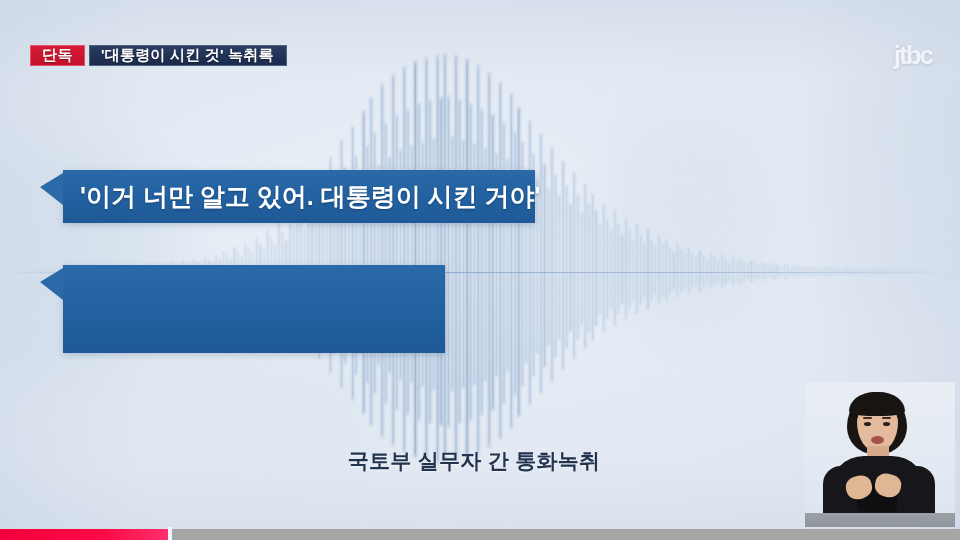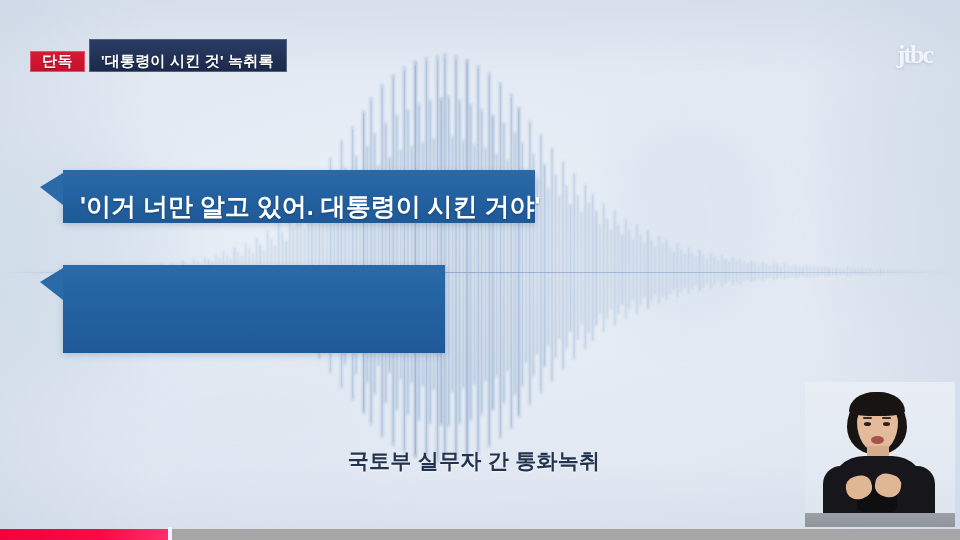--- a/index.html
+++ b/index.html
@@ -77,41 +77,41 @@
       rgba(150,175,205,0) 100%);
     filter: blur(.6px);
   }
 
   
   .header {
     position: absolute;
     left: 30px;
     top: 39px;
     display: flex;
-    align-items: flex-end;
+    align-items: center;
     height: 33px;
   }
   .badge-exclusive {
     display: flex;
     align-items: center;
     justify-content: center;
     padding: 0 11px;
     background: linear-gradient(180deg, #d51b35 0%, #c4112b 100%);
     border: 1.5px solid #e8506a;
     box-sizing: border-box;
     color: #ffffff;
     font-size: 15px;
     font-weight: bold;
     letter-spacing: .5px;
     text-shadow: 0 1px 1px rgba(0,0,0,.35);
   }
   .badge-title {
     display: flex;
     align-items: center;
-    padding: 12px 12px 0 11px;
+    padding: 0 12px 0 11px;
     margin-left: 4px;
     background: linear-gradient(180deg, #2a3c63 0%, #1b2a4c 100%);
     border: 1.5px solid #51627f;
     box-sizing: border-box;
     color: #ffffff;
     font-size: 15px;
     font-weight: bold;
     letter-spacing: .2px;
     white-space: nowrap;
     text-shadow: 0 1px 1px rgba(0,0,0,.4);
@@ -120,21 +120,21 @@
   
   .logo {
     position: absolute;
     right: 28px;
     top: 40px;
     font-size: 26px;
     font-weight: bold;
     letter-spacing: -2px;
     color: rgba(255,255,255,.78);
     text-shadow: 0 1px 3px rgba(120,140,170,.35);
-    font-family: Liberation Serif, serif;
+    font-family: Liberation Sans, sans-serif;
     user-select: none;
   }
 
   
   .bubble {
     position: absolute;
     background: linear-gradient(180deg, #2a6aa8 0%, #22609f 55%, #1f5a97 100%);
     box-shadow: 0 2px 6px rgba(40,70,110,.22);
     box-sizing: border-box;
   }
@@ -152,21 +152,21 @@
     border-style: solid;
   }
 
   #bubble-1 {
     left: 63px;
     top: 170px;
     width: 472px;
     height: 53px;
     padding: 0 0 0 17px;
     display: flex;
-    align-items: flex-end;
+    align-items: center;
   }
   #bubble-1 .bubble-text { font-size: 25px; }
   #bubble-1 .bubble-tail {
     top: 3px;
     border-width: 14px 23px 18px 0;
     border-color: transparent #2a6aa8 transparent transparent;
   }
 
   #bubble-2 {
     left: 63px;

